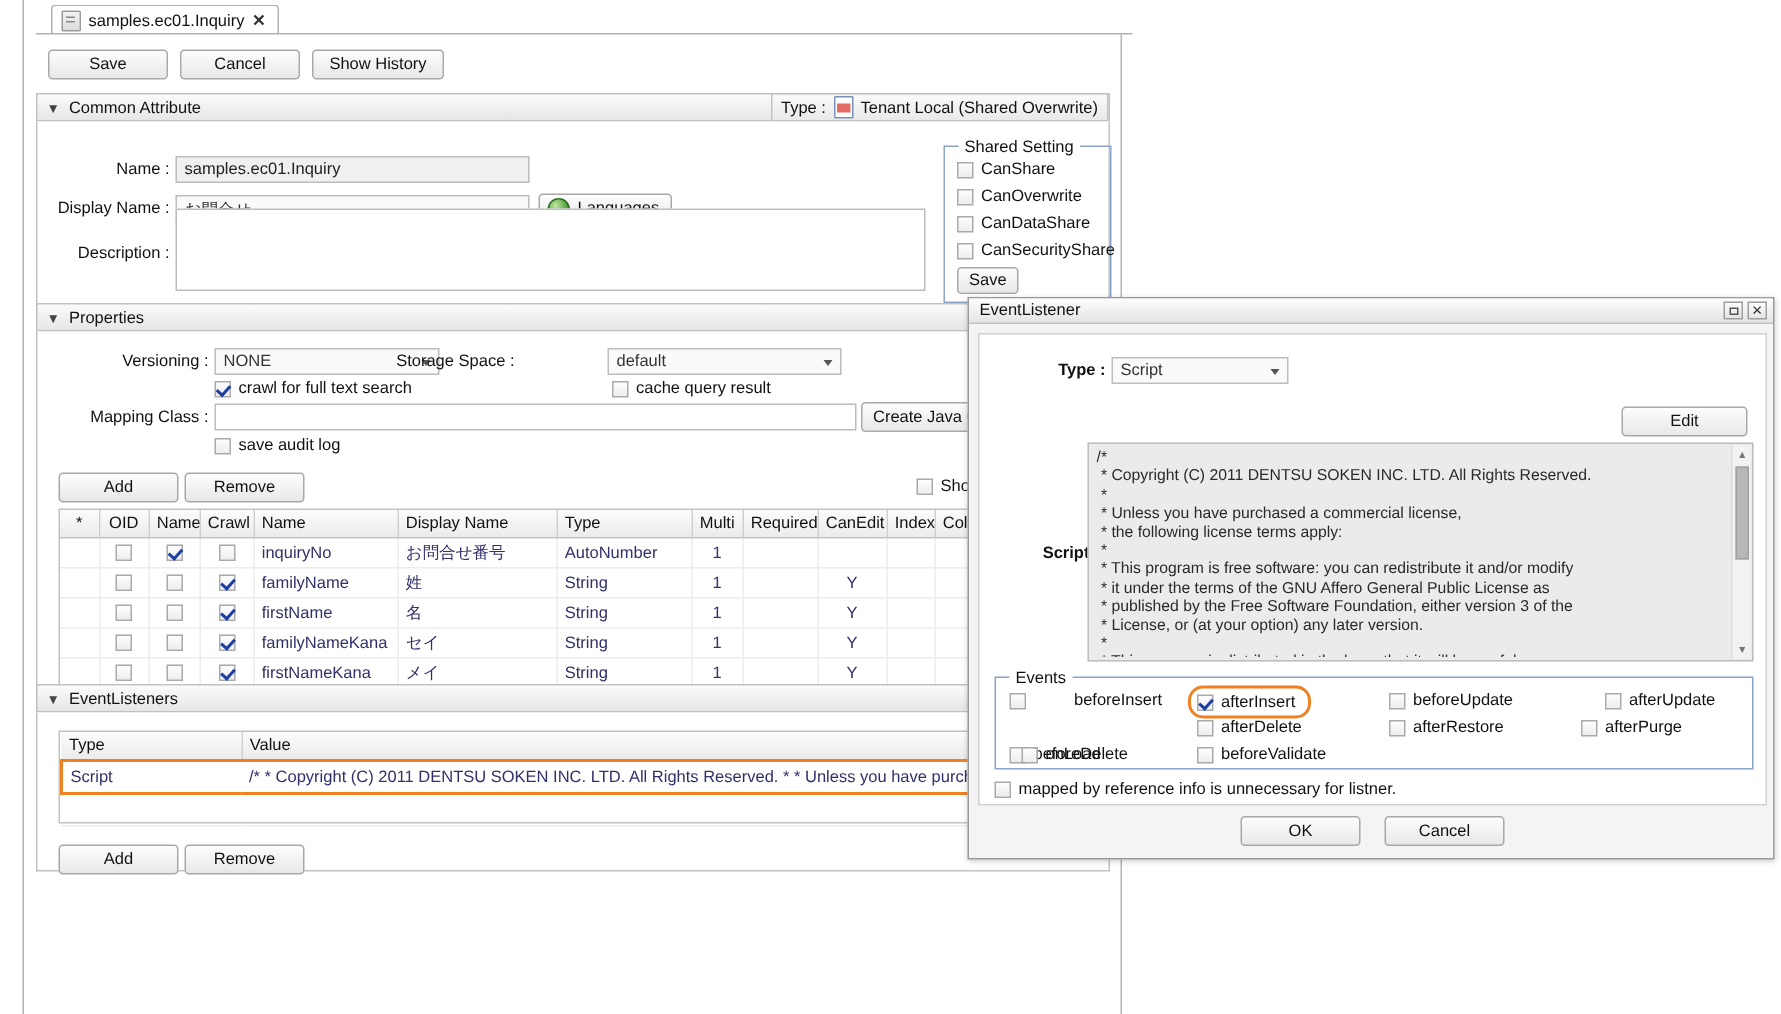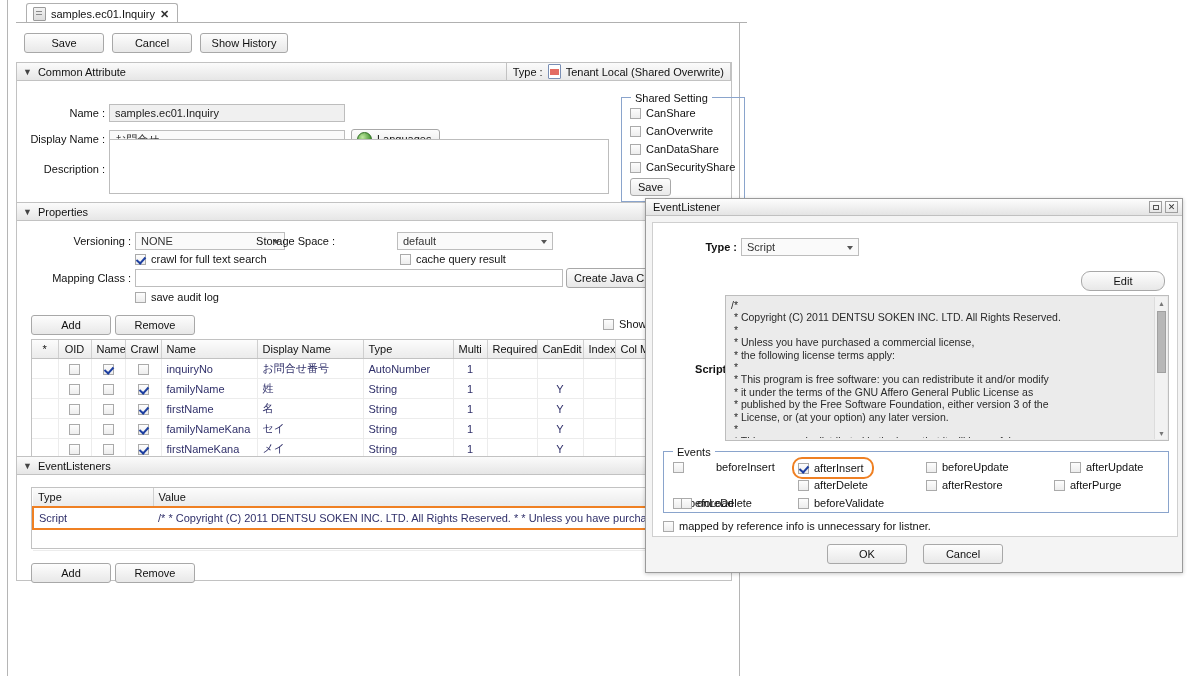--- a/index.html
+++ b/index.html
@@ -5,21 +5,21 @@
   html,body{margin:0;padding:0;}
   body{
     width:1187px;height:676px;background:#ffffff;overflow:hidden;
     font-family:"Liberation Sans",sans-serif;font-size:11px;color:#1a1a2e;
     -webkit-font-smoothing:antialiased;
   }
   .root{position:relative;width:1187px;height:676px;}
 
   
   .editor{
-    position:absolute;left:0;top:0;width:740px;height:676px;
+    position:absolute;left:8px;top:0;width:740px;height:676px;
     background:#a16207;box-sizing:border-box;
   }
   .editor-inner{
     position:absolute;left:7px;top:0;width:733px;height:676px;
     border-left:1px solid #b5b5b5;border-right:1px solid #b5b5b5;
     background:#fff;box-sizing:border-box;
   }
   .gutter{position:absolute;left:0;top:0;width:7px;height:676px;background:#fff;
     border-right:1px solid #d8d8d8;}
 
@@ -236,21 +236,21 @@
           <div class="lbl" style="position:absolute;left:6px;top:52px;width:82px;">Display Name :</div>
           <div class="field" style="position:absolute;left:92px;top:49px;width:236px;">お問合せ</div>
           <div class="btn" style="position:absolute;left:334px;top:48px;height:20px;min-width:0;padding:0 8px 0 5px;gap:5px;">
             <span style="width:13px;height:13px;border-radius:50%;background:radial-gradient(circle at 35% 32%,#bfe9a0,#3f8f2e 72%);border:1px solid #2f6d22;display:inline-block;"></span>
             <span>Languages</span>
           </div>
 
           <div class="lbl" style="position:absolute;left:10px;top:82px;width:78px;">Description :</div>
           <div class="textarea" style="position:absolute;left:92px;top:58px;width:500px;height:55px;"></div>
 
-          <div class="fset" style="left:604px;top:16px;width:124px;height:105px;">
+          <div class="fset" style="left:604px;top:16px;width:112px;height:105px;">
             <span class="fset-legend">Shared Setting</span>
             <div style="position:absolute;left:8px;top:9px;display:flex;flex-direction:column;gap:6px;">
               <div class="cbrow">
                 <span class="cb"></span>
                 <span>CanShare</span>
               </div>
               <div class="cbrow">
                 <span class="cb"></span>
                 <span>CanOverwrite</span>
               </div>
@@ -474,21 +474,21 @@
           </div>
         <div class="ctrl-btn">✕</div>
       </div>
     </div>
 
     <div class="dlg-body">
 
       <div class="lbl" style="position:absolute;left:40px;top:18px;width:44px;font-weight:bold;">Type :</div>
       <div class="select" style="position:absolute;left:88px;top:15px;width:118px;">Script</div>
 
-      <div class="btn" style="position:absolute;right:12px;top:48px;min-width:84px;border-radius:9px;">Edit</div>
+      <div class="btn" style="position:absolute;right:12px;top:48px;min-width:84px;">Edit</div>
 
       <div class="lbl" style="position:absolute;left:32px;top:140px;width:48px;font-weight:bold;">Script :</div>
 
       <div class="textarea" style="position:absolute;left:72px;top:72px;width:444px;height:146px;background:#ebebeb;">
         <div class="script-text">/*
  * Copyright (C) 2011 DENTSU SOKEN INC. LTD. All Rights Reserved.
  *
  * Unless you have purchased a commercial license,
  * the following license terms apply:
  *

